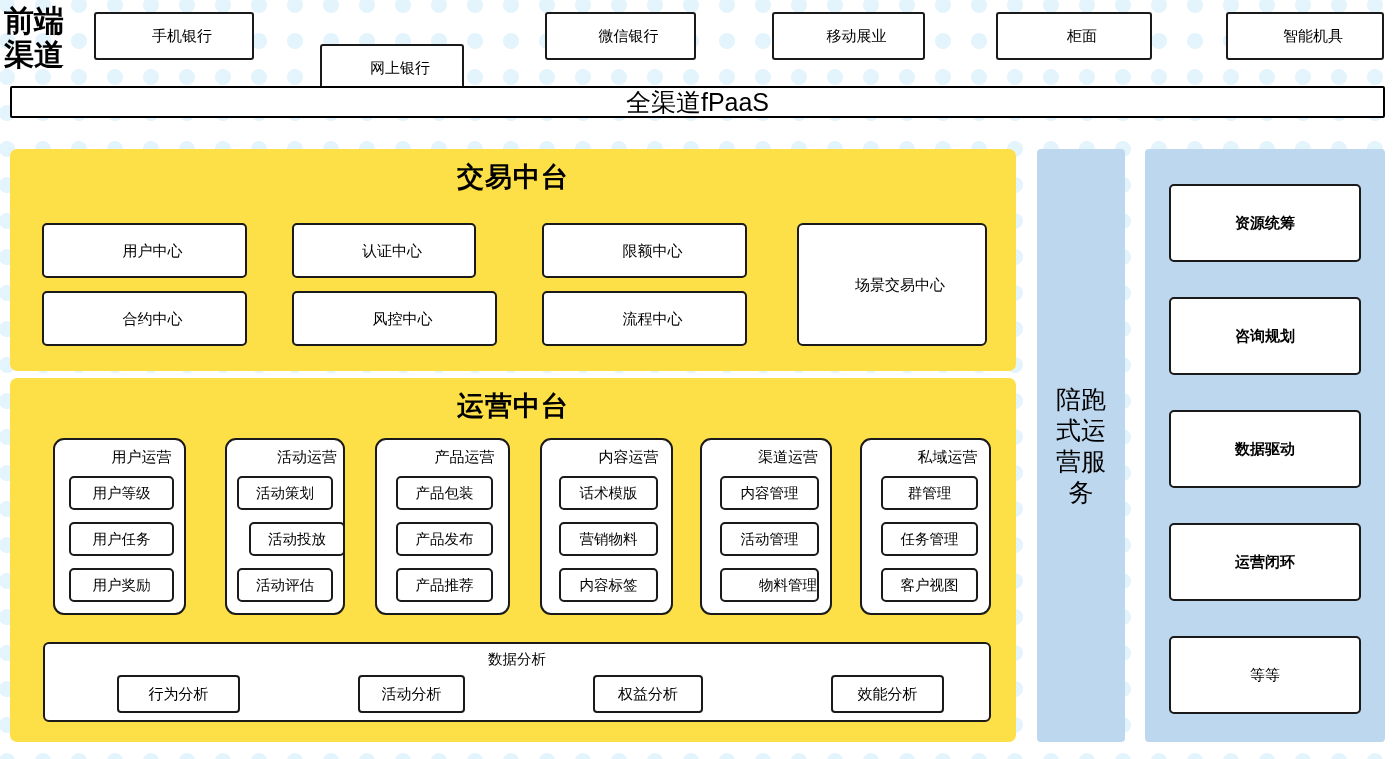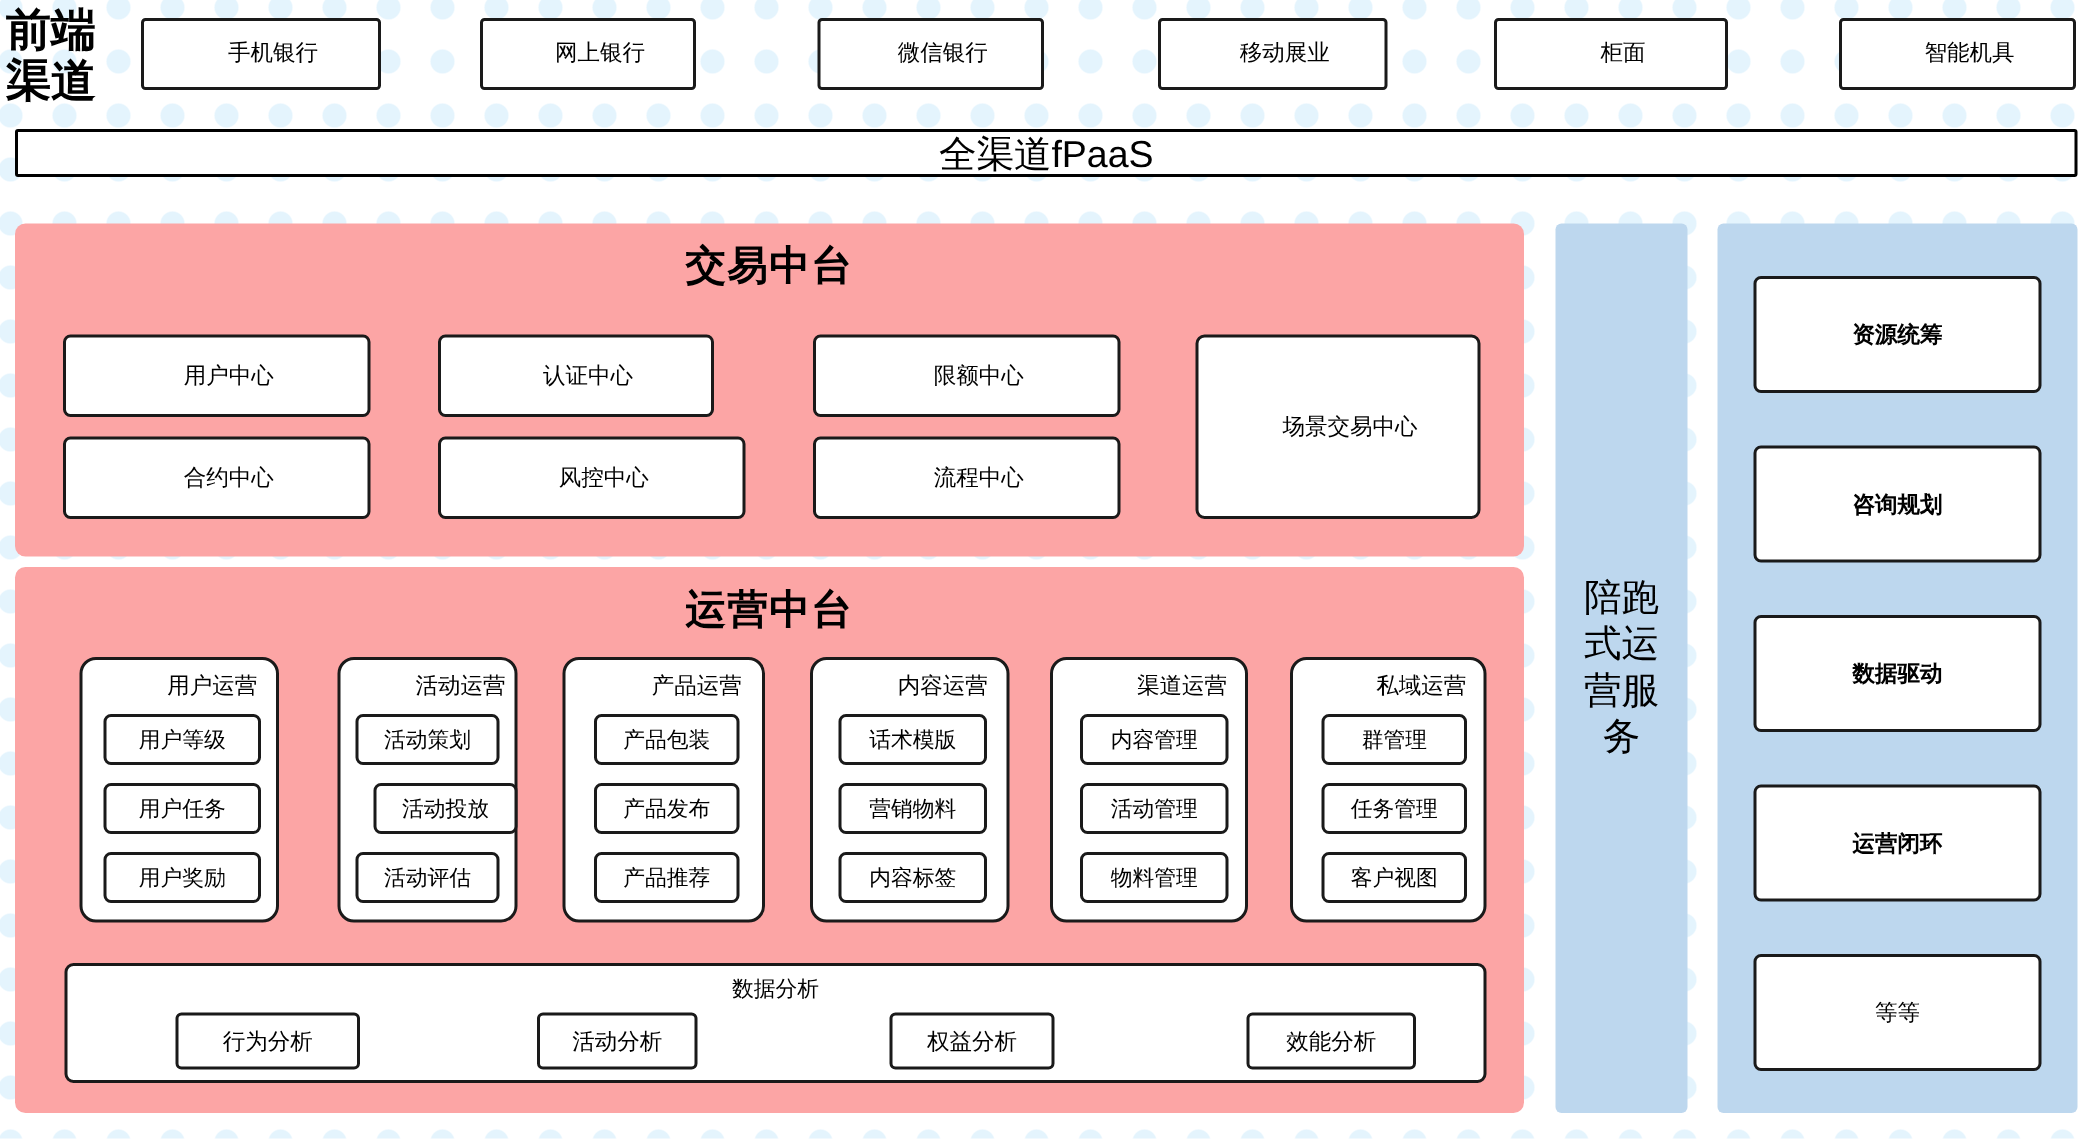--- a/index.html
+++ b/index.html
@@ -49,21 +49,21 @@
   
   #fpaas-bar{
     left:10px;top:86px;width:1375px;height:32px;
     border:2.5px solid #000;border-radius:2px;background:#fff;
     display:flex;align-items:center;justify-content:center;
     font-size:25px;color:#000000;
   }
 
   
   .blue-panel{
-    background:#fca5a5;border-radius:7px;
+    background:#fde047;border-radius:7px;
   }
   .panel-title{
     position:absolute;left:0;right:0;top:10px;
     text-align:center;font-size:27px;font-weight:bold;color:#000;
     letter-spacing:1px;
   }
 
   
   .tx-box{height:55px;font-size:15px;border-radius:5px;}
   #tx-scene{font-size:15px;border-radius:6px;}
@@ -121,21 +121,21 @@
 <div id="stage">
 
   <div class="abs" id="front-channel-label">
     <span>前端</span>
     <span>渠道</span>
   </div>
 
   <div class="abs node channel-chip" style="left:94px;width:160px;">
     <span>手机银行</span>
   </div>
-  <div class="abs node channel-chip" style="left:320px;width:144px;">
+  <div class="abs node channel-chip" style="left:320px;width:144px;margin-top:32px;">
     <span>网上银行</span>
   </div>
   <div class="abs node channel-chip" style="left:545px;width:151px;">
     <span>微信银行</span>
   </div>
   <div class="abs node channel-chip" style="left:772px;width:153px;">
     <span>移动展业</span>
   </div>
   <div class="abs node channel-chip" style="left:996px;width:156px;">
     <span>柜面</span>
@@ -232,21 +232,21 @@
     </div>
 
     <div class="abs op-group" style="left:690px;top:60px;width:132px;height:177px;">
       <div class="op-group-title">渠道运营</div>
       <div class="op-item" style="left:18px;top:36px;width:99px;">
         <span>内容管理</span>
       </div>
       <div class="op-item" style="left:18px;top:82px;width:99px;">
         <span>活动管理</span>
       </div>
-      <div class="op-item" style="left:18px;top:128px;width:99px;">
+      <div class="op-item" style="left:18px;top:128px;width:99px;justify-content:flex-end;">
         <span>物料管理</span>
       </div>
     </div>
 
     <div class="abs op-group" style="left:850px;top:60px;width:131px;height:177px;">
       <div class="op-group-title">私域运营</div>
       <div class="op-item" style="left:19px;top:36px;width:97px;">
         <span>群管理</span>
       </div>
       <div class="op-item" style="left:19px;top:82px;width:97px;">

